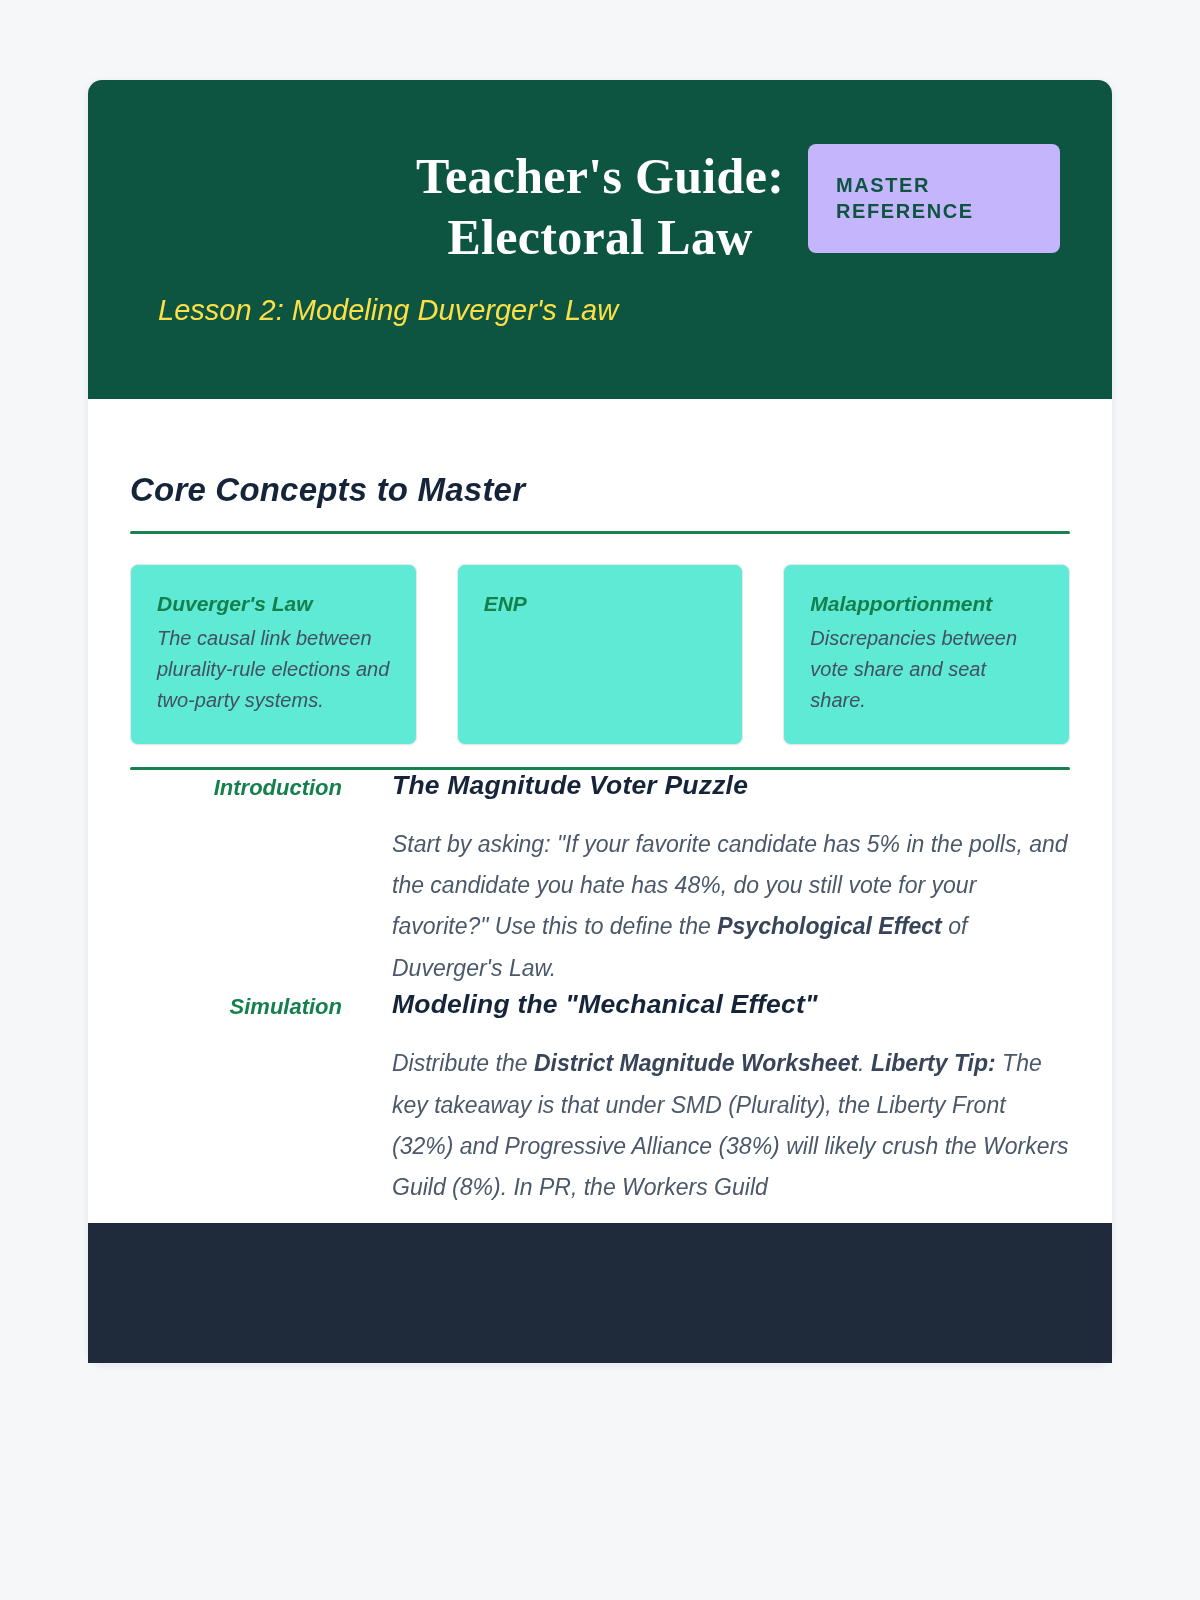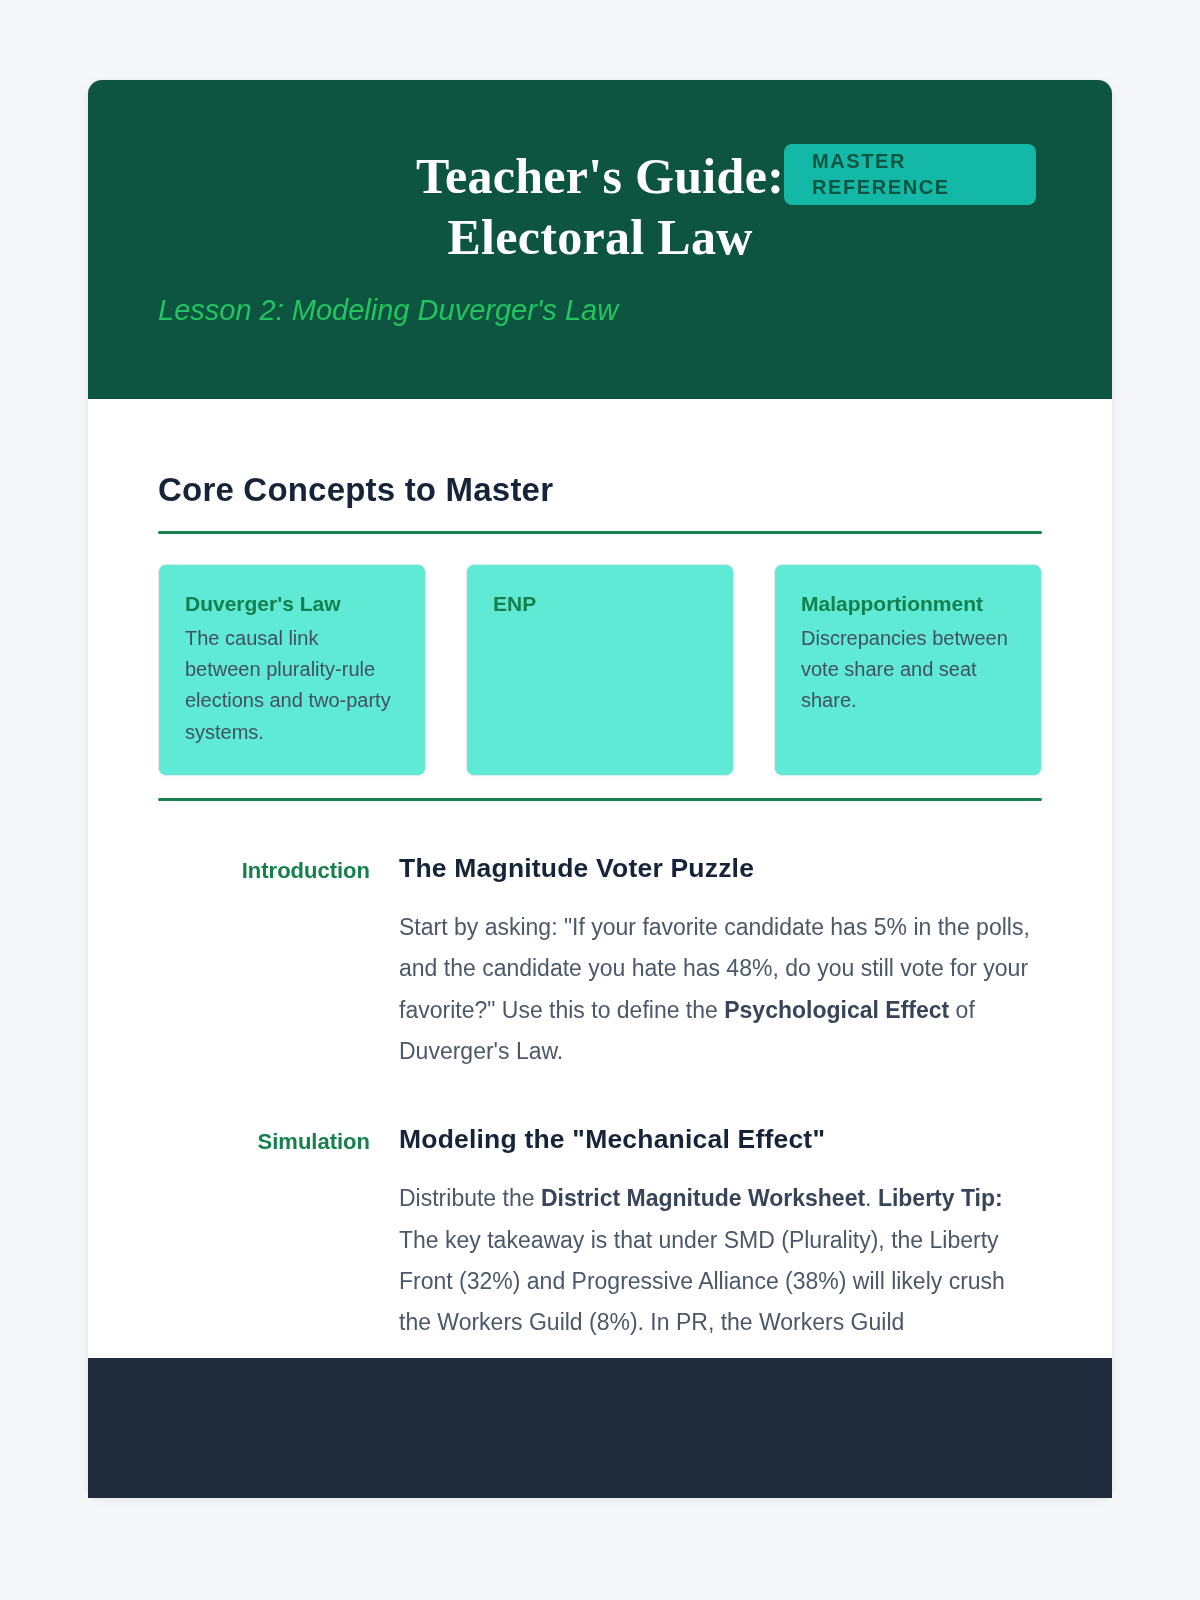--- a/index.html
+++ b/index.html
@@ -28,39 +28,39 @@
     font-size:50px;
     line-height:1.22;
     font-weight:700;
     letter-spacing:0.3px;
     text-align:center;
   }
   .title-line { display:block; }
   .badge {
     position:absolute;
     top:64px;
-    right:76px;
+    right:52px;
     width:252px;
-    background:#14b8a6;
+    background:#c4b5fd;
     color:#0d5540;
     font-weight:700;
     font-size:20px;
     letter-spacing:1.6px;
     text-transform:uppercase;
     line-height:1.32;
-    padding:4px 28px;
+    padding:28px 28px;
     border-radius:8px;
   }
   .subtitle {
     margin-top:26px;
     font-size:29px;
     font-style:italic;
-    color:#22c55e;
+    color:#fde047;
   }
-  .doc-body { padding:0 70px; }
+  .doc-body { padding:0 42px;font-style:italic; }
   .section-heading {
     margin-top:72px;
     font-size:33px;
     font-weight:700;
     color:#16243a;
     letter-spacing:0.2px;
   }
   .rule {
     height:3px;
     background:#188150;
@@ -87,22 +87,21 @@
     margin-bottom:7px;
   }
   .concept-body {
     color:#425062;
     font-size:20px;
     line-height:1.56;
   }
   .seq-item {
     display:grid;
     grid-template-columns:212px 1fr;
-    column-gap:29px;
-    margin-top:52px;
+    column-gap:50px;
   }
   .seq-label {
     text-align:right;
     color:#15804d;
     font-weight:700;
     font-size:22px;
     padding-top:5px;
   }
   .seq-title {
     color:#16243a;

